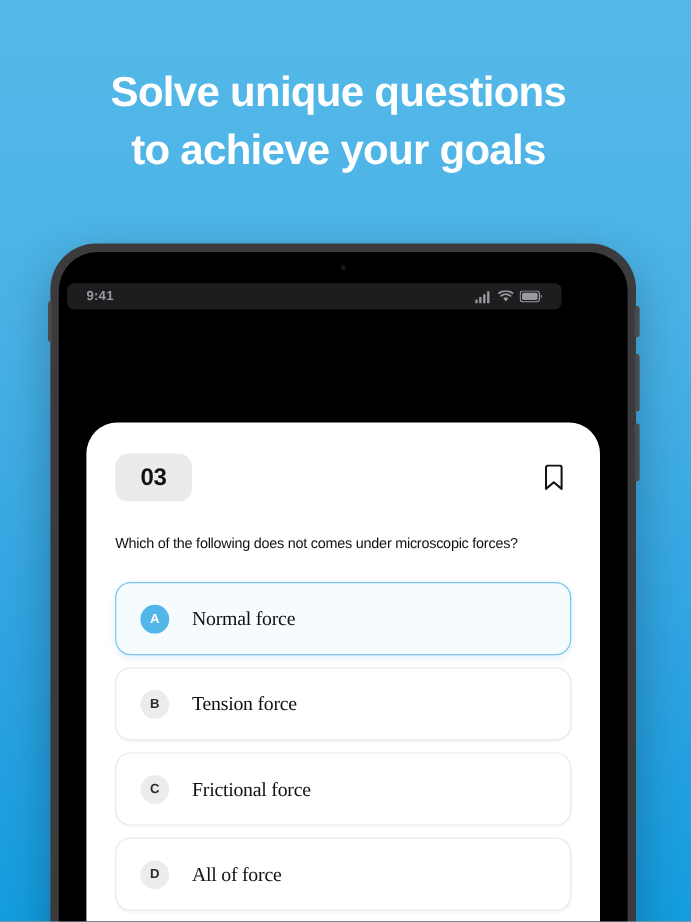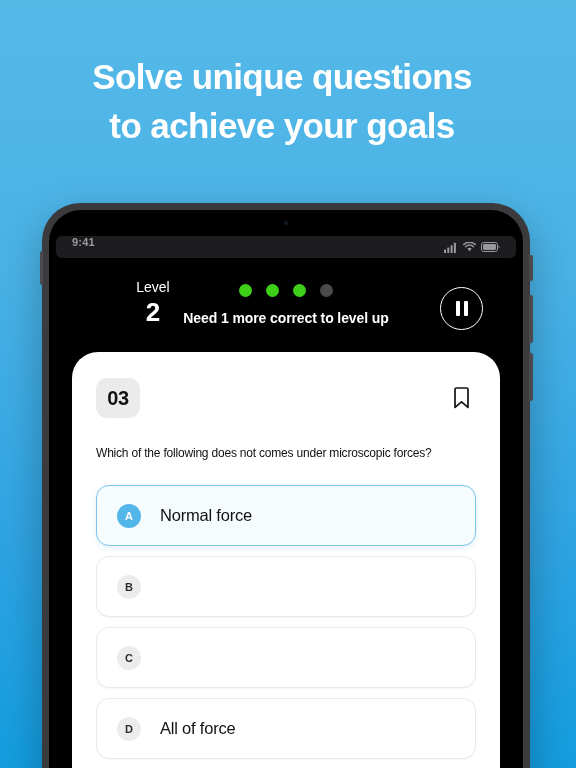--- a/index.html
+++ b/index.html
@@ -101,25 +101,26 @@
     height: 4px;
     border-radius: 50%;
     background: #111b26;
   }
 
   
   .statusbar {
     position: absolute;
     left: 7px;
     top: 26px;
-    width: 460px;
+    width: 412px;
     height: 22px;
     background: #1d1d1f;
     border-radius: 6px;
     display: flex;
+    align-items: center;
     justify-content: space-between;
     padding: 0 16px;
     box-sizing: border-box;
   }
   .status-time {
     color: #9a9a9e;
     font-size: 11px;
     font-weight: bold;
     letter-spacing: 0.2px;
   }
@@ -218,21 +219,21 @@
     box-sizing: border-box;
   }
 
   .q-top {
     display: flex;
     align-items: center;
     justify-content: space-between;
     height: 40px;
   }
   .q-number {
-    width: 44px;
+    width: 64px;
     height: 40px;
     border-radius: 11px;
     background: #ebebeb;
     color: #121212;
     font-size: 20px;
     font-weight: bold;
     display: flex;
     align-items: center;
     justify-content: center;
     letter-spacing: -0.3px;
@@ -290,20 +291,21 @@
   }
   .option.selected .opt-badge {
     background: #52b6e9;
     color: #ffffff;
   }
   .opt-label {
     margin-left: 19px;
     color: #111111;
     font-size: 16.5px;
     letter-spacing: -0.2px;
+    font-family: Liberation Serif, serif;
   }
 </style>
 </head>
 <body>
 
 <div class="promo">
 
   <div class="headline">Solve unique questions
 to achieve your goals</div>
 
@@ -332,41 +334,20 @@
             <path d="M0.8 2.4 A9 9 0 0 1 12.2 2.4" stroke="#9a9a9e" stroke-width="1.5" fill="none" stroke-linecap="round"></path>
           </svg>
           <svg width="19" height="10" viewBox="0 0 19 10">
             <rect x="0.5" y="0.5" width="16" height="9" rx="2.4" fill="none" stroke="#9a9a9e" stroke-width="1"></rect>
             <rect x="2" y="2" width="13" height="6" rx="1.4" fill="#9a9a9e"></rect>
             <path d="M17.6 3.4 A1.9 1.9 0 0 1 17.6 6.6 Z" fill="#9a9a9e"></path>
           </svg>
         </span>
       </div>
 
-      <div class="level-header">
-
-        <div class="level-block">
-          <div class="level-word">Level</div>
-          <div class="level-num">2</div>
-        </div>
-
-        <div class="progress-dots">
-          <span class="dot" style="background:#3ecf18"></span>
-          <span class="dot" style="background:#3ecf18"></span>
-          <span class="dot" style="background:#3ecf18"></span>
-          <span class="dot" style="background:#4b4b4b"></span>
-        </div>
-
-        <div class="level-hint">Need 1 more correct to level up</div>
-
-        <div class="pause-btn">
-          <span class="pause-bar"></span>
-          <span class="pause-bar"></span>
-        </div>
-      </div>
 
       <div class="q-card">
 
         <div class="q-top">
           <div class="q-number">03</div>
           <div class="bookmark-btn">
             <svg width="17" height="22" viewBox="0 0 17 22">
               <path d="M2 2.6 A1.6 1.6 0 0 1 3.6 1 H13.4 A1.6 1.6 0 0 1 15 2.6 V20.4 L8.5 14.9 L2 20.4 Z" fill="none" stroke="#121212" stroke-width="1.7" stroke-linejoin="round"></path>
             </svg>
           </div>
@@ -376,24 +357,26 @@
 
         <div class="options">
 
           <div class="option selected">
             <span class="opt-badge">A</span>
             <span class="opt-label">Normal force</span>
           </div>
 
           <div class="option">
             <span class="opt-badge">B</span>
+            <span class="opt-label">Tension force</span>
           </div>
 
           <div class="option">
             <span class="opt-badge">C</span>
+            <span class="opt-label">Frictional force</span>
           </div>
 
           <div class="option">
             <span class="opt-badge">D</span>
             <span class="opt-label">All of force</span>
           </div>
 
         </div>
       </div>
 

